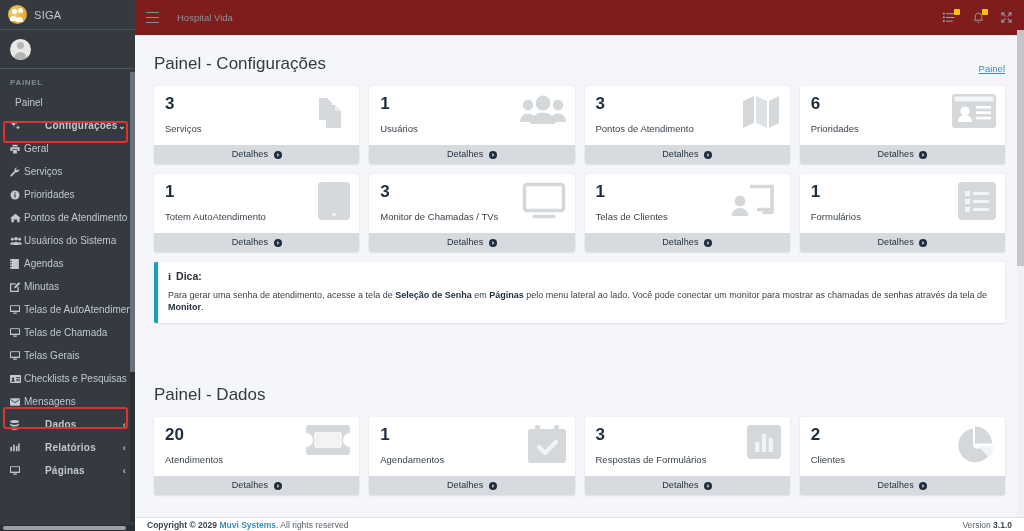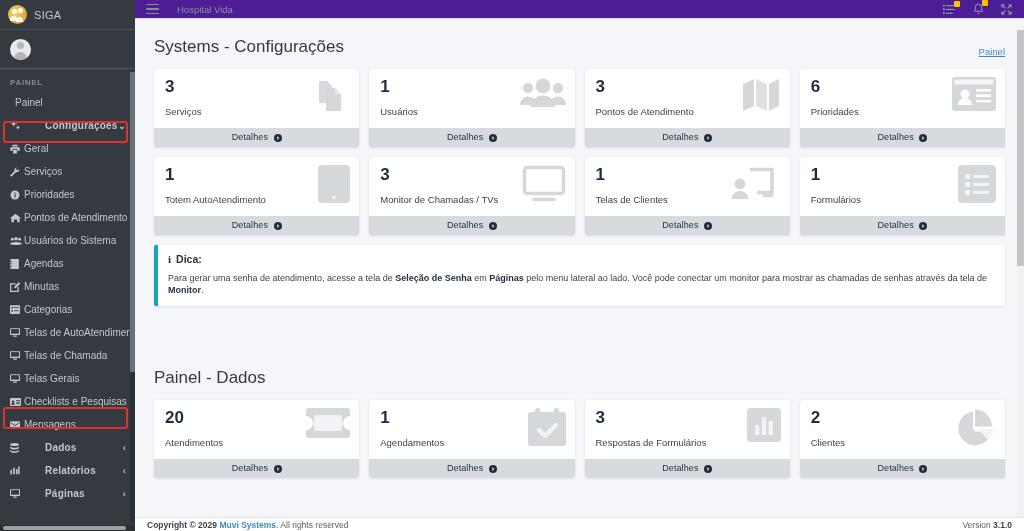--- a/index.html
+++ b/index.html
@@ -112,21 +112,21 @@
     background: #2b3035;
   }
   .sb-scrollbar-h i {
     position: absolute; left: 3px; top: 1px; height: 4px; width: 123px;
     background: #9aa0a6; display: block; border-radius: 2px;
   }
 
   
   .main { flex: 1 1 auto; height: 531px; position: relative; background: #f4f6f9; }
   .topbar {
-    height: 19px; background: #4c1d95;
+    height: 36px; background: #7f1d1d;
     border-bottom: 1px solid #dee2e6;
     display: flex; align-items: center; padding: 0 12px 0 11px;
   }
   .hamburger { width: 13px; height: 11px; display:flex; flex-direction:column; justify-content:space-between; cursor:pointer;}
   .hamburger span { display:block; height:1.4px; background:#848e98; border-radius:1px;}
   .crumb { font-size: 9.5px; color: #8b9399; margin-left: 18px; }
   .topbar-right { margin-left: auto; display: flex; align-items: center; gap: 17px; }
   .ticon { position: relative; color: #9aa1a8; display:inline-flex; align-items:center; }
   .badge-dot {
     position: absolute; top: -3px; right: -4px;
@@ -303,32 +303,20 @@
       <div class="nav-item">
         <span class="ni">
           <svg width="10" height="10" viewBox="0 0 16 16" fill="#c2c7d0">
               <path d="M0 2h9v2H2v10h10V8h2v8H0z"></path>
               <path d="M14.8.6l1 1a1 1 0 010 1.4L9.4 9.4 6.6 10l.6-2.8L13.4.6a1 1 0 011.4 0z"></path>
             </svg>
         </span>
         <span class="nl">Minutas</span>
       </div>
 
-      <div class="nav-item">
-        <span class="ni">
-          <svg width="10" height="9" viewBox="0 0 16 14" fill="#c2c7d0">
-              <rect width="16" height="14" rx="1.5"></rect>
-              <rect x="2" y="3" width="3" height="2.2" fill="#343a40"></rect>
-              <rect x="6.5" y="3.4" width="7.5" height="1.4" fill="#343a40"></rect>
-              <rect x="2" y="8" width="3" height="2.2" fill="#343a40"></rect>
-              <rect x="6.5" y="8.4" width="7.5" height="1.4" fill="#343a40"></rect>
-            </svg>
-        </span>
-        <span class="nl">Categorias</span>
-      </div>
 
       <div class="nav-item">
         <span class="ni">
           <svg width="10" height="9" viewBox="0 0 16 14" fill="#c2c7d0">
               <rect width="16" height="11" rx="1.4"></rect>
               <rect x="1.6" y="1.6" width="12.8" height="7.2" fill="#343a40"></rect>
               <rect x="5" y="11.6" width="6" height="2" rx=".6"></rect>
             </svg>
         </span>
         <span class="nl">Telas de AutoAtendimento</span>
@@ -464,21 +452,21 @@
               <path d="M1.2 1.2v3M1.2 1.2h3M12.8 1.2v3M12.8 1.2h-3M1.2 12.8v-3M1.2 12.8h3M12.8 12.8v-3M12.8 12.8h-3"></path>
             </svg>
         </span>
       </div>
     </header>
 
     <main class="content">
       <div class="inner">
 
         <div class="page-head">
-          <h1 class="page-title">Systems - Configurações</h1>
+          <h1 class="page-title">Painel - Configurações</h1>
           <a class="page-crumb" href="#">Painel</a>
         </div>
 
         <div class="cards">
 
           <div class="card">
             <div class="card-body">
               <div class="card-num">3</div>
               <div class="card-lbl">Serviços</div>
               <span class="card-ico">

